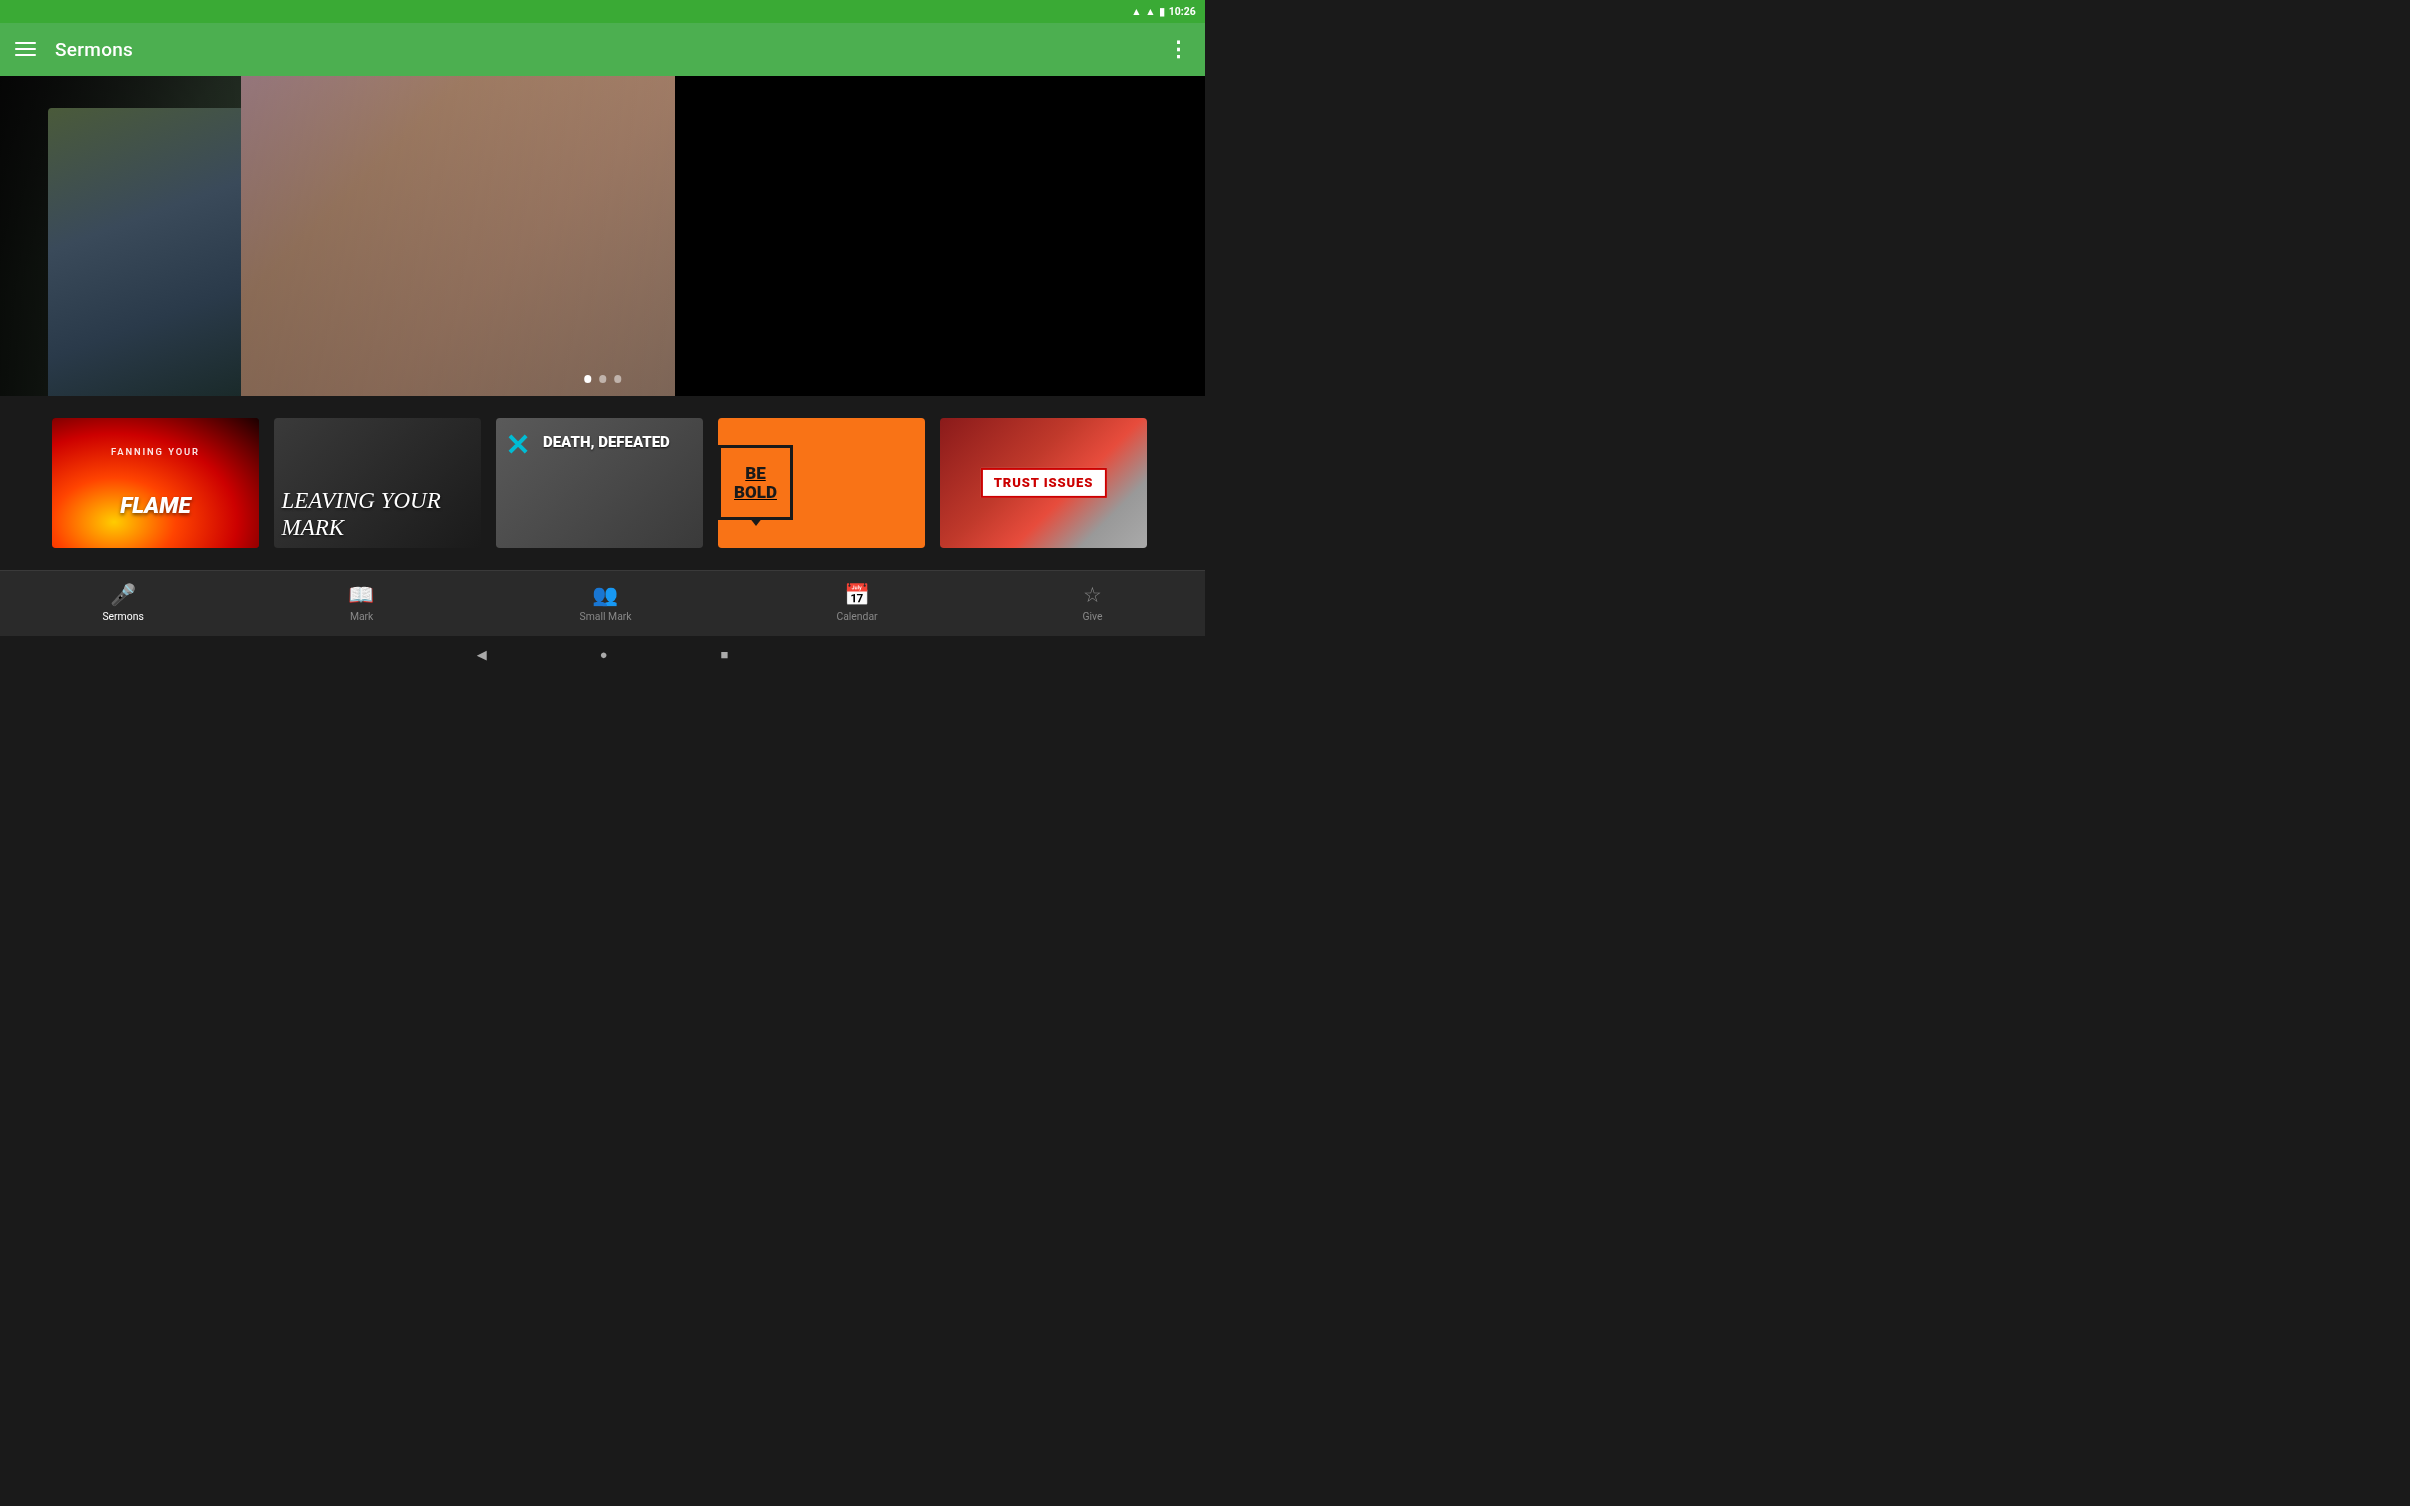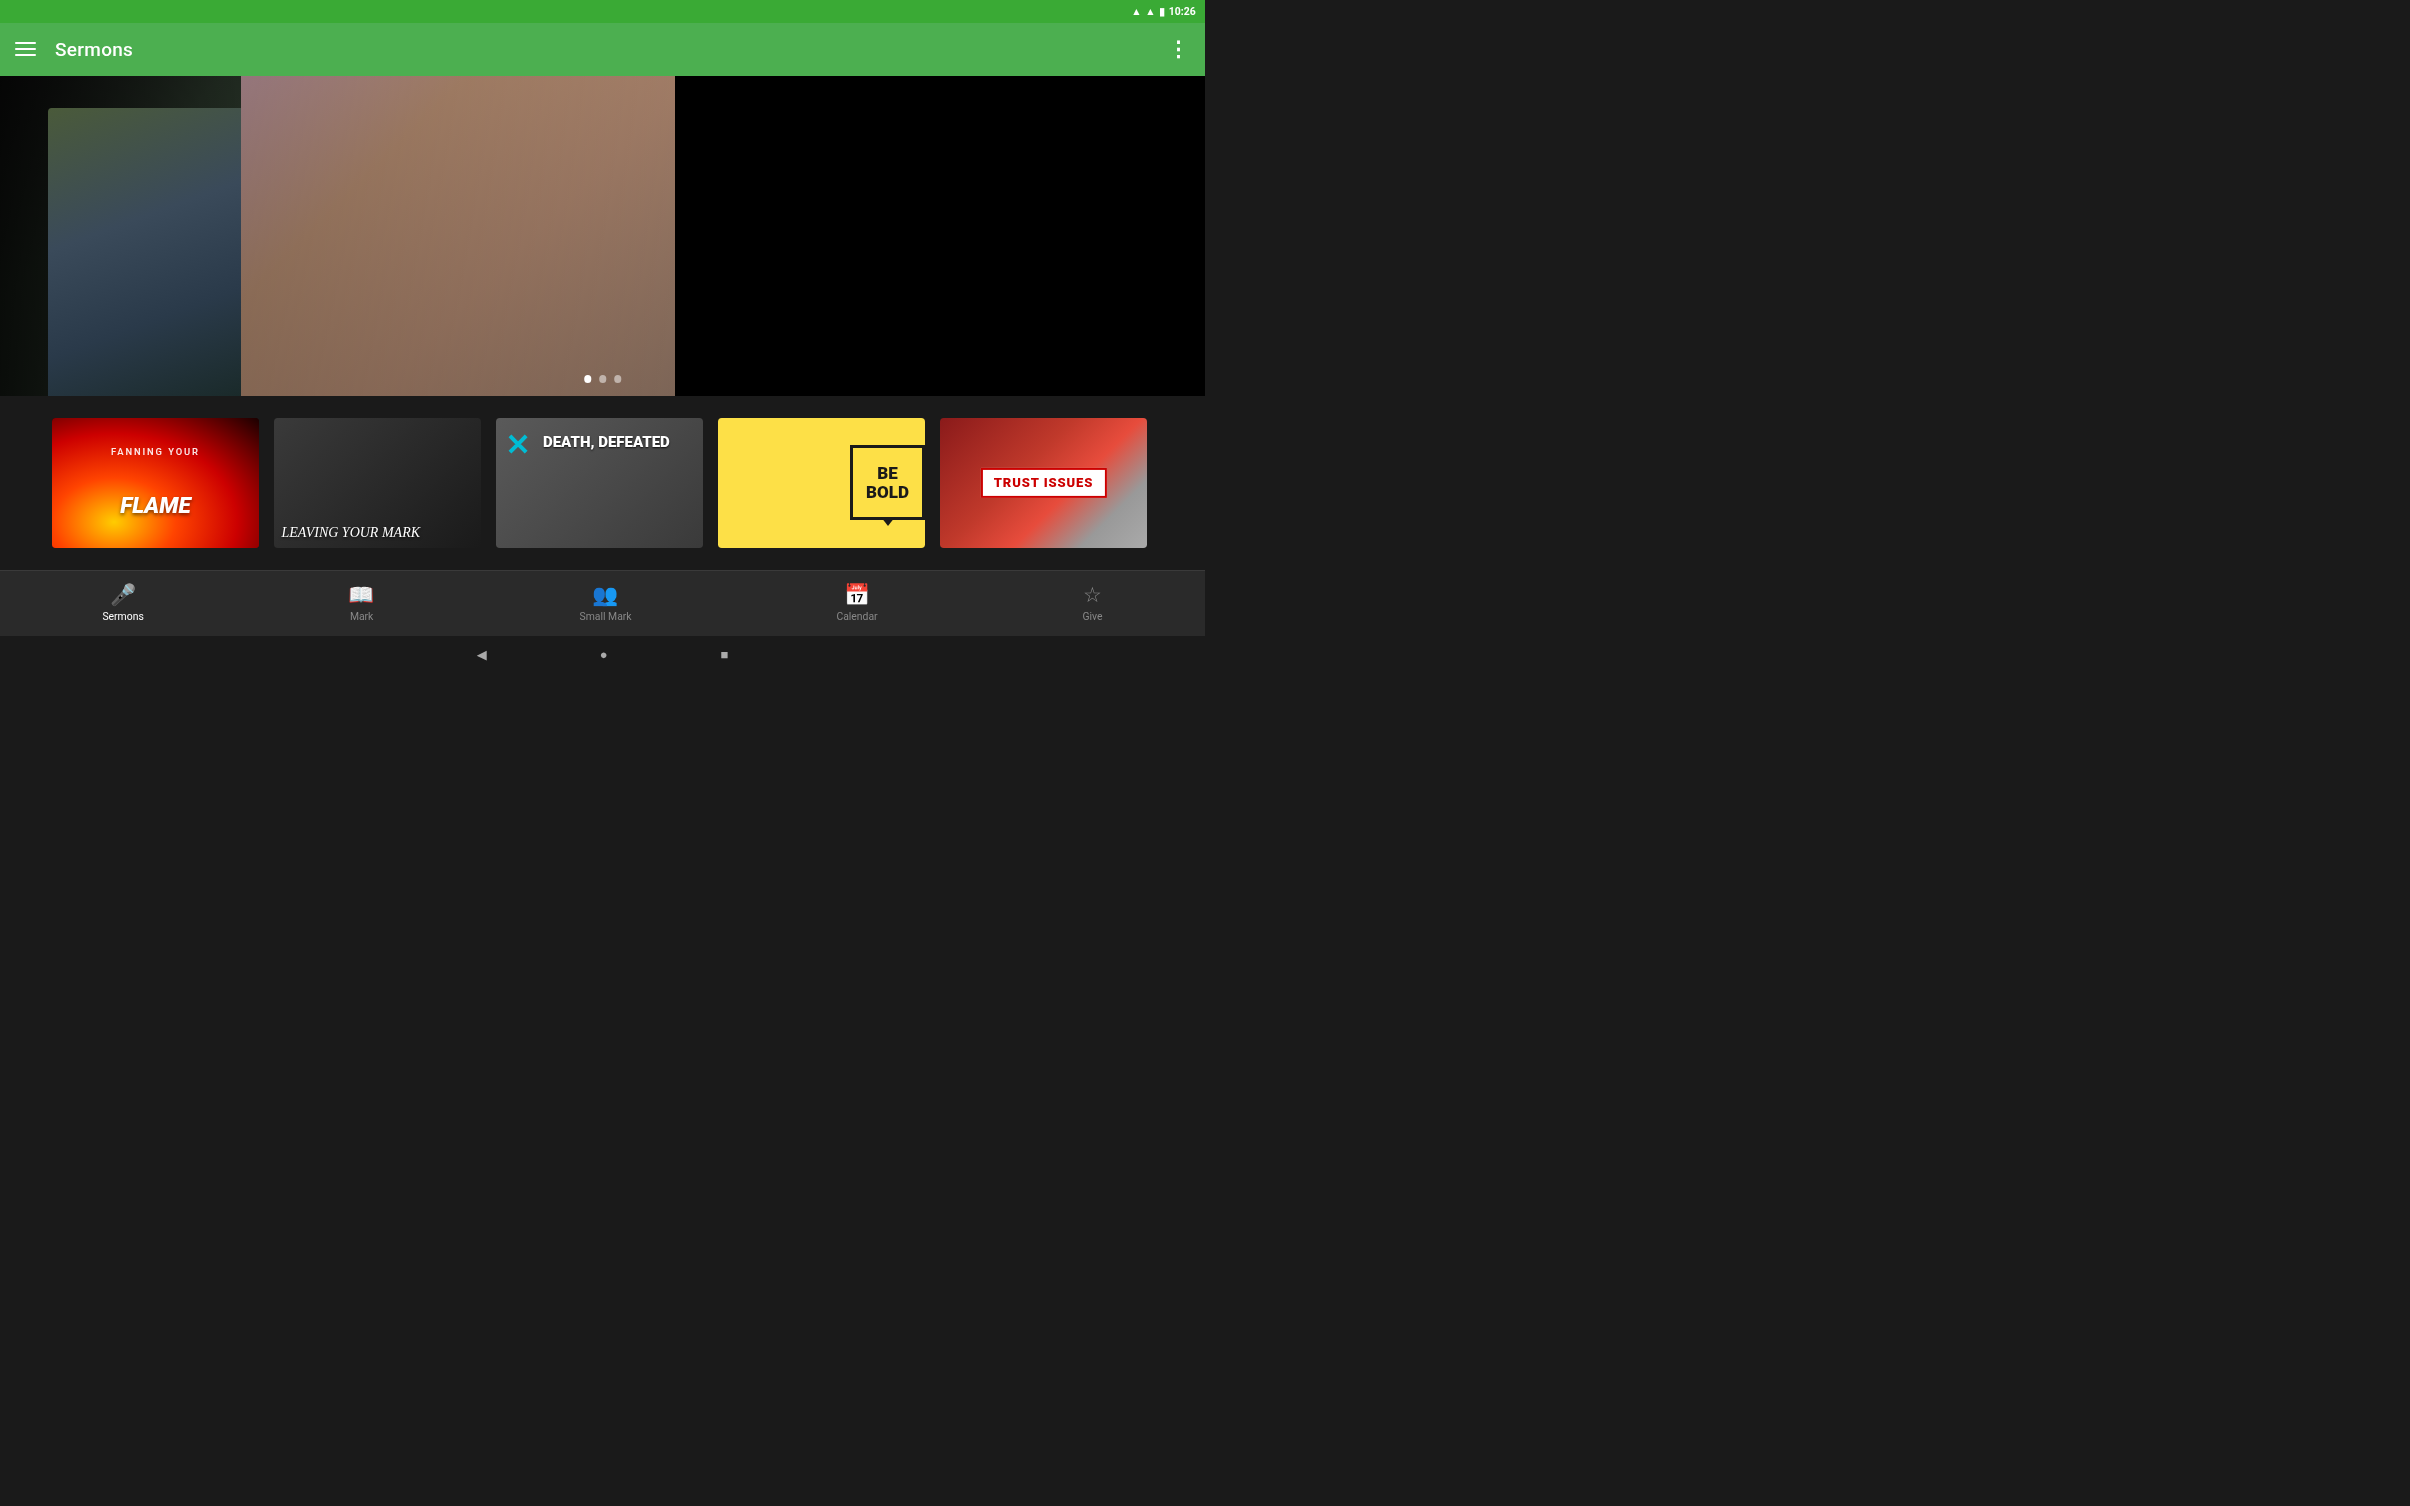--- a/index.html
+++ b/index.html
@@ -228,24 +228,25 @@
       background: linear-gradient(135deg, #3a3a3a 0%, #2a2a2a 50%, #1a1a1a 100%);
     }
 
     
     .card-death {
       background: linear-gradient(135deg, #5a5a5a 0%, #4a4a4a 50%, #3a3a3a 100%);
     }
 
     
     .card-bold {
-      background: #fde047;
-      display: flex;
-      align-items: center;
-      justify-content: flex-end;
+      background: #f97316;
+      display: flex;
+      align-items: center;
+      justify-content: flex-start;
+      text-decoration: underline;
     }
     .be-bold-box {
       width: 75px;
       height: 75px;
       border: 3.8px solid #1a1a1a;
       display: flex;
       flex-direction: column;
       align-items: center;
       justify-content: center;
       position: relative;
@@ -284,21 +285,21 @@
       padding: 5.6px 7.5px;
       color: white;
       font-size: 11.3px;
       font-weight: 700;
       text-shadow: 0 0.9px 2.8px rgba(0,0,0,0.8);
       text-transform: uppercase;
       line-height: 1.2;
     }
     .card-label.italic-label {
       font-style: italic;
-      font-size: 14px;
+      font-size: 23px;
       font-weight: 400;
       font-family: cursive;
     }
 
     
     #bottom-nav {
       width: 100%;
       height: 66px;
       background: #2a2a2a;
       display: flex;

